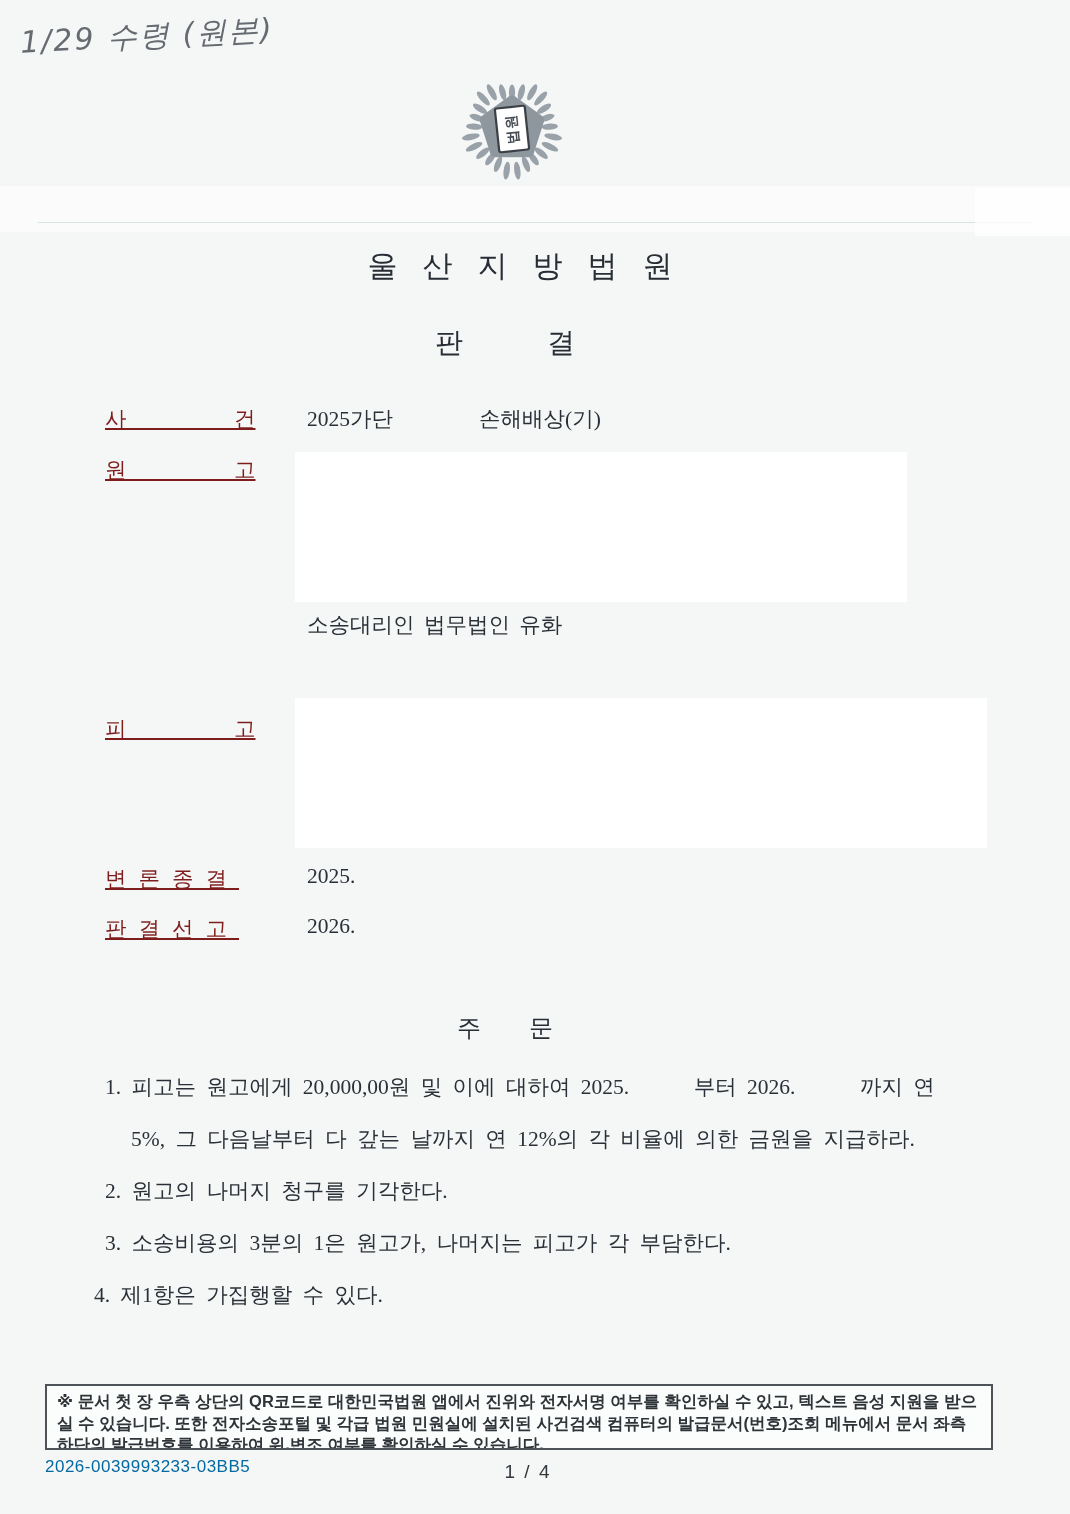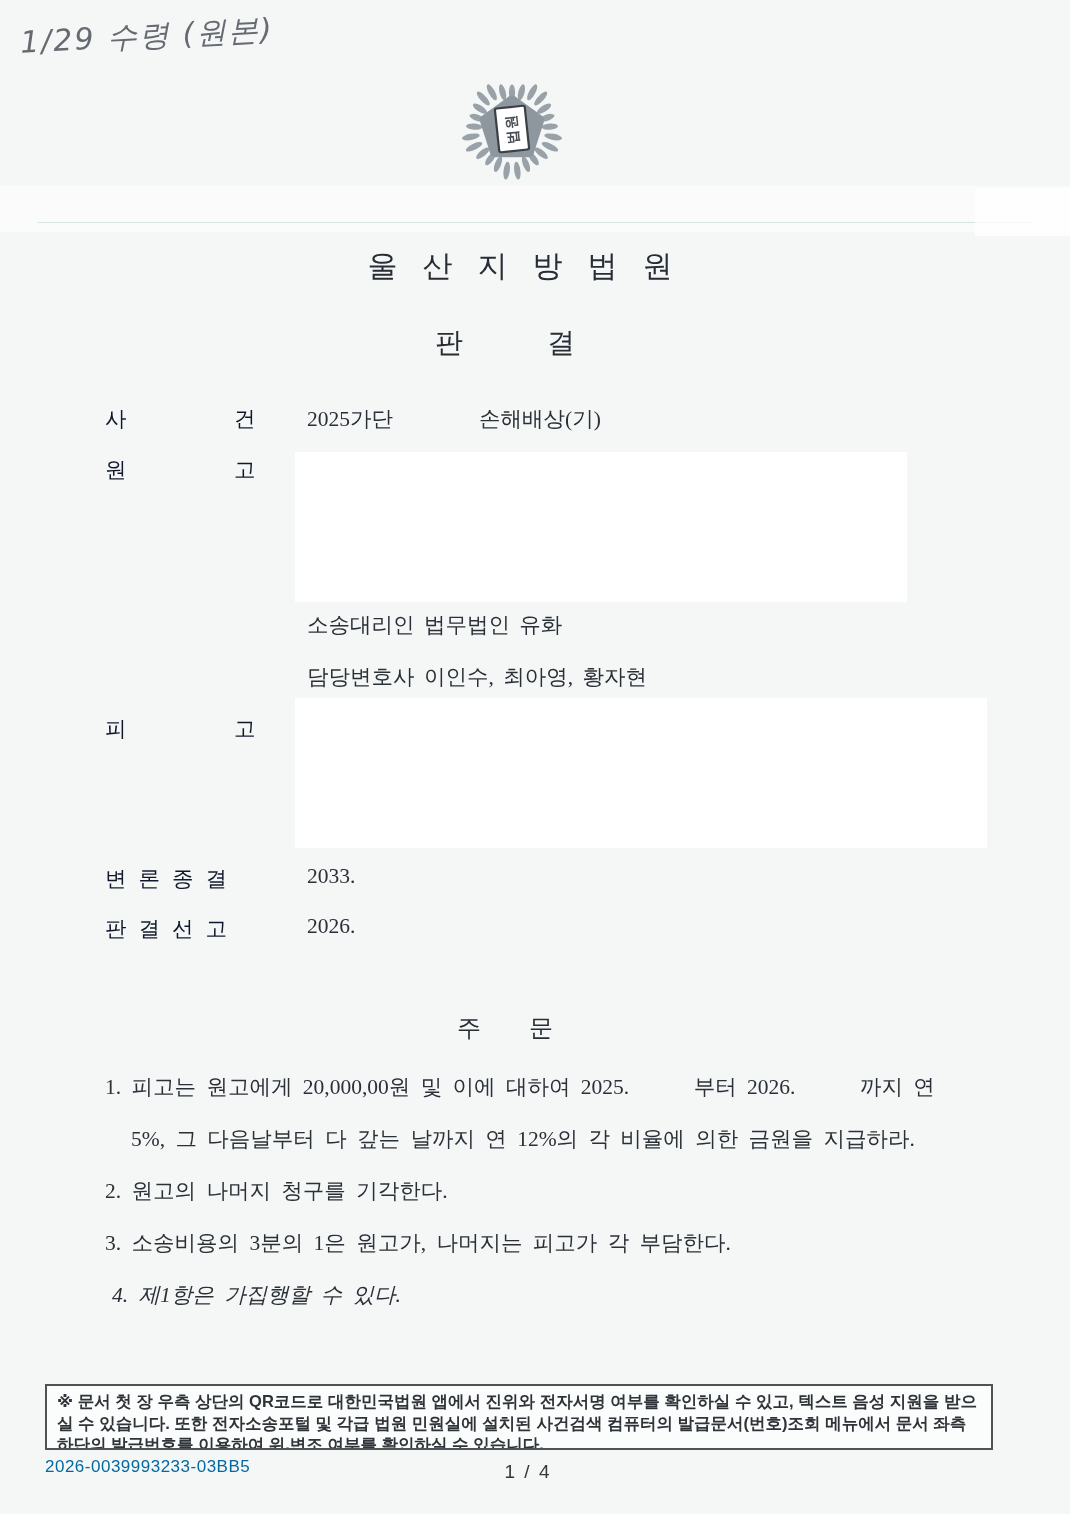--- a/index.html
+++ b/index.html
@@ -40,21 +40,21 @@
     box-sizing:border-box;
     color:#272d34;
   }
   .doc-type{
     left:0;top:324px;width:1010px;
     text-align:center;
     font-size:28px;font-weight:500;
     color:#272d34;
   }
 
-  .row-label{font-size:21.5px;color:#0f172a;}
+  .row-label{font-size:21.5px;color:#7f1d1d;text-decoration:underline;}
   .row-value{font-size:21.5px;color:#2a3037;font-family:Liberation Serif, serif;}
   .spread{letter-spacing:12px;}
   .wordy{word-spacing:4px;}
 
   .redaction{position:absolute;background:#ffffff;}
 
   .order-heading{
     left:0;top:1012px;width:1010px;
     text-align:center;
     font-size:24px;font-weight:500;
@@ -144,38 +144,37 @@
   <div class="abs court-title">울산지방법원</div>
   <div class="abs doc-type">판　　　결</div>
 
   <div class="abs row-label" style="left:105px;top:404px;">사　　　　　건</div>
   <div class="abs row-value wordy" style="left:307px;top:404px;">2025가단　　　　손해배상(기)</div>
 
   <div class="abs row-label" style="left:105px;top:455px;">원　　　　　고</div>
   <div class="redaction" style="left:295px;top:452px;width:612px;height:150px;"></div>
 
   <div class="abs row-value wordy" style="left:307px;top:610px;">소송대리인 법무법인 유화</div>
-  <div class="abs row-value wordy" style="left:307px;top:662px;">담당변호사 이인수, 최아영, 황자현</div>
 
   <div class="abs row-label" style="left:105px;top:714px;">피　　　　　고</div>
   <div class="redaction" style="left:295px;top:698px;width:692px;height:150px;"></div>
 
   <div class="abs row-label spread" style="left:105px;top:864px;">변론종결</div>
-  <div class="abs row-value" style="left:307px;top:864px;">2033.</div>
+  <div class="abs row-value" style="left:307px;top:864px;">2025.</div>
 
   <div class="abs row-label spread" style="left:105px;top:914px;">판결선고</div>
   <div class="abs row-value" style="left:307px;top:914px;">2026.</div>
 
   <div class="abs order-heading">주　　문</div>
 
   <div class="order-line" style="left:105px;top:1064px;">1. 피고는 원고에게 20,000,00원 및 이에 대하여 2025.　　　부터 2026.　　　까지 연</div>
   <div class="order-line" style="left:131px;top:1116px;">5%, 그 다음날부터 다 갚는 날까지 연 12%의 각 비율에 의한 금원을 지급하라.</div>
   <div class="order-line" style="left:105px;top:1168px;">2. 원고의 나머지 청구를 기각한다.</div>
   <div class="order-line" style="left:105px;top:1220px;">3. 소송비용의 3분의 1은 원고가, 나머지는 피고가 각 부담한다.</div>
-  <div class="order-line" style="left:112px;top:1272px;font-style:italic;">4. 제1항은 가집행할 수 있다.</div>
+  <div class="order-line" style="left:94px;top:1272px;">4. 제1항은 가집행할 수 있다.</div>
 
   <div class="abs footer-box">
     <span>※ 문서 첫 장 우측 상단의 QR코드로 대한민국법원 앱에서 진위와 전자서명 여부를 확인하실 수 있고, 텍스트 음성 지원을 받으실 수 있습니다. 또한 전자소송포털 및 각급 법원 민원실에 설치된 사건검색 컴퓨터의 발급문서(번호)조회 메뉴에서 문서 좌측 하단의 발급번호를 이용하여 위,변조 여부를 확인하실 수 있습니다.</span>
   </div>
   <div class="abs issue-number">2026-0039993233-03BB5</div>
   <div class="abs page-indicator">1 / 4</div>
 
 </div>
 
 </body></html>

